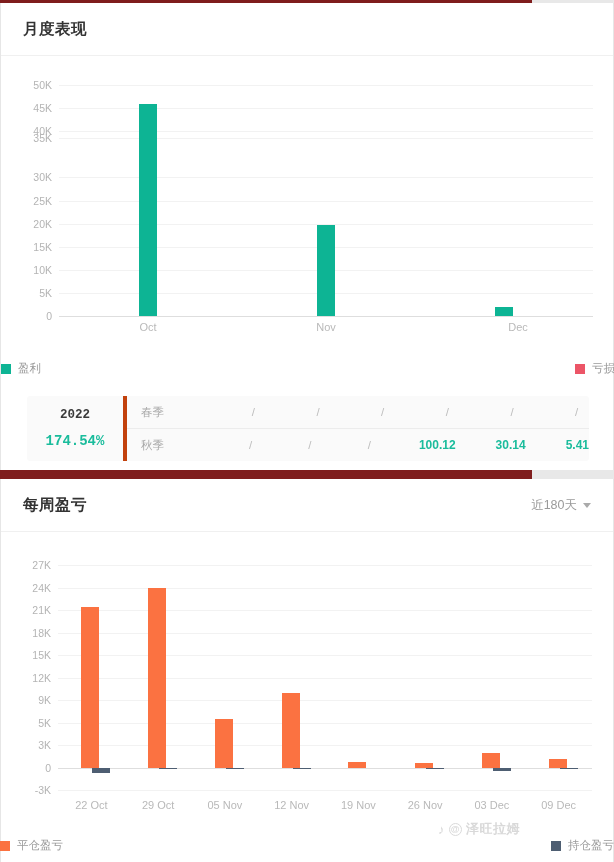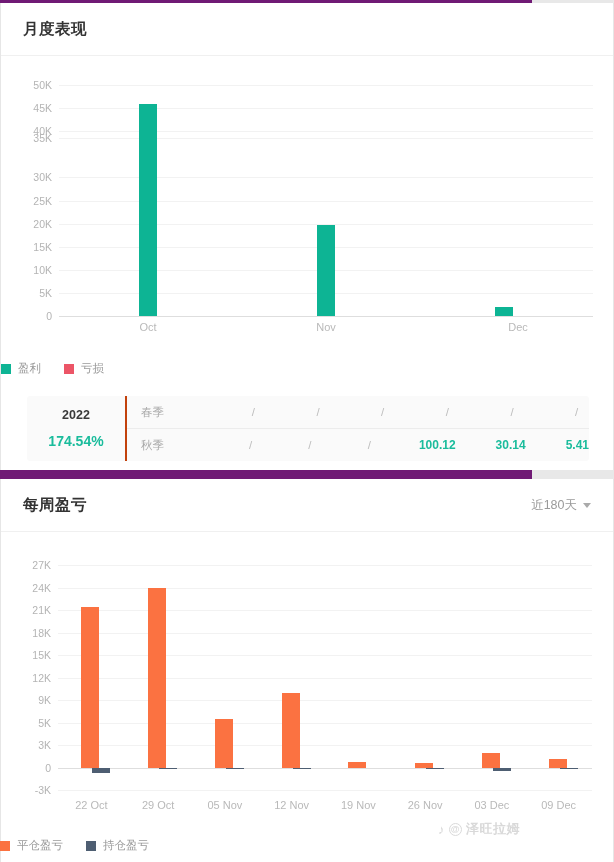--- a/index.html
+++ b/index.html
@@ -2,21 +2,21 @@
 <html><head>
 <meta charset="utf-8">
 <style>
   * { box-sizing: border-box; margin: 0; padding: 0; }
   html, body {
     width: 614px; height: 862px;
     background: #e8e8e8;
     font-family: "Liberation Sans", "DejaVu Sans", sans-serif;
     overflow: hidden;
   }
-  .page { width: 532px; height: 862px; position: relative; background:#701a75; }
+  .page { width: 532px; height: 862px; position: relative; background:#7f1d1d; }
 
   .card { background: #fff; border-left: 1px solid #e6e6e6; border-right: 1px solid #e6e6e6; }
 
   
   .sec1 { position: absolute; left: 0; top: 3px; width: 614px; height: 467px; }
   .card-head {
     height: 53px; display: flex; align-items: center; justify-content: space-between;
     padding: 0 22px; border-bottom: 1px solid #f0f0f0;
   }
   .card-title { font-size: 15.5px; font-weight: 700; color: #333; letter-spacing: .5px; }
@@ -29,37 +29,38 @@
   .gridline.axis { background: #dedede; }
   .ylabel {
     position: absolute; right: 100%; margin-right: 7px; transform: translateY(-50%);
     font-size: 10.5px; color: #b4b4b4; white-space: nowrap;
   }
   .bar { position: absolute; }
   .xlabel {
     position: absolute; transform: translateX(-50%);
     font-size: 11px; color: #b9b9b9; white-space: nowrap;
   }
-  .legend { display: flex; align-items: center; justify-content: flex-start; gap: 23px; font-family: Liberation Serif, serif; }
+  .legend { display: flex; align-items: center; justify-content: space-between; gap: 23px; font-family: Liberation Serif, serif; }
   .legend-item { display: flex; align-items: center; gap: 7px; font-size: 11.5px; color: #9b9b9b; }
   .swatch { width: 10px; height: 10px; display:inline-block; }
 
   
   #chart1 { position:absolute; left: 58px; top: 82px; width: 534px; height: 231px; }
   #chart1-labels { position:absolute; left:0; top:318px; width:614px; height:16px; }
 
   
   .tbl {
     position: absolute; left: 26px; top: 393px; width: 562px; height: 65px;
     background: #fafafa; border-radius: 3px; display: flex; overflow: hidden;
   }
   .tbl-left {
     width: 100px; flex: 0 0 100px; display:flex; flex-direction:column;
     align-items:center; justify-content:center; gap:11px;
-    border-right: 2px solid #c2410c;
+    border-right: 4px solid #c2410c;
+    font-family: Liberation Mono, monospace;
   }
   .tbl-year { font-size: 12.5px; font-weight: 700; color: #3a3a3a; }
   .tbl-pct { font-size: 14px; font-weight: 700; color: #1abc9c; }
   .tbl-right { flex: 1; display: flex; flex-direction: column; }
   .tbl-row { flex: 1; display: flex; align-items: center; gap: 40px; }
   .tbl-row + .tbl-row { border-top: 1px solid #ececec; }
   .tbl-rowlabel { width: 74px; flex: 0 0 74px; padding-left: 14px; font-size: 11.5px; color: #a9a9a9; }
   .tbl-cell { flex: 1; text-align: center; font-size: 11.5px; color: #bdbdbd; }
   .tbl-cell.val { color: #1abc9c; font-weight: 700; font-size: 12px; }
 

